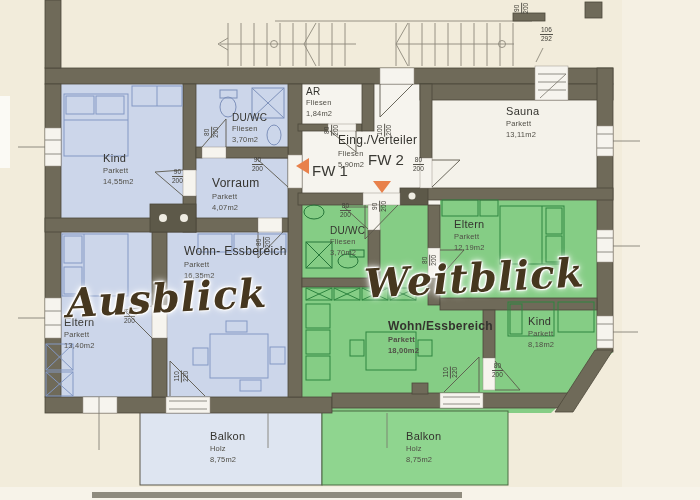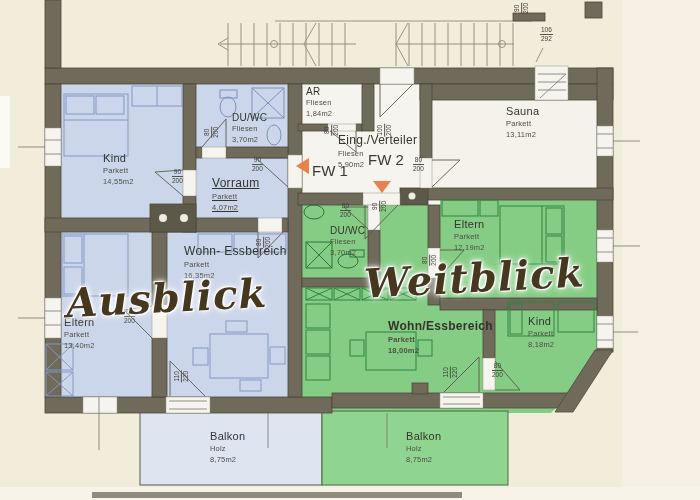--- a/index.html
+++ b/index.html
@@ -230,21 +230,21 @@
       <div class="room-label" style="left: 103px; top: 152px;">
         <div class="rn">Kind</div>
         <div class="rs">Parkett</div>
         <div class="rs">14,55m2</div>
       </div>
       <div class="room-label sz-s" style="left: 232px; top: 112px;">
         <div class="rn">DU/WC</div>
         <div class="rs">Fliesen</div>
         <div class="rs">3,70m2</div>
       </div>
-      <div class="room-label sz-m" style="left: 212px; top: 176px; text-decoration: underline;">
+      <div class="room-label sz-m" style="left: 212px; top: 176px;">
         <div class="rn">Vorraum</div>
         <div class="rs">Parkett</div>
         <div class="rs">4,07m2</div>
       </div>
       <div class="room-label sz-m" style="left: 184px; top: 244px;">
         <div class="rn">Wohn- Essbereich</div>
         <div class="rs">Parkett</div>
         <div class="rs">16,35m2</div>
       </div>
       <div class="room-label" style="left: 64px; top: 316px;">

